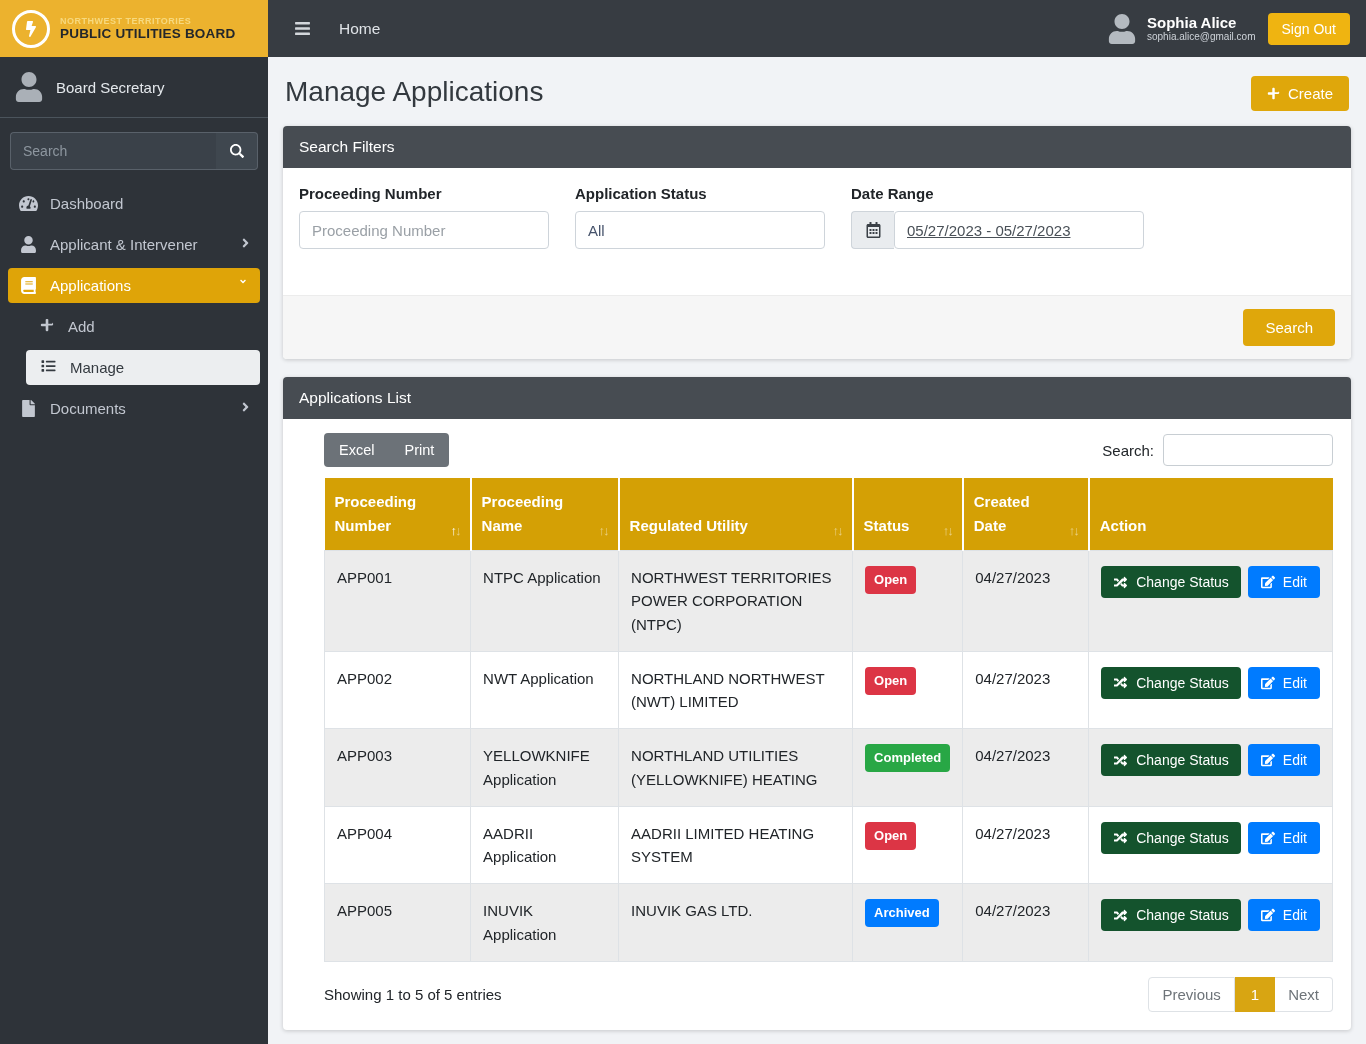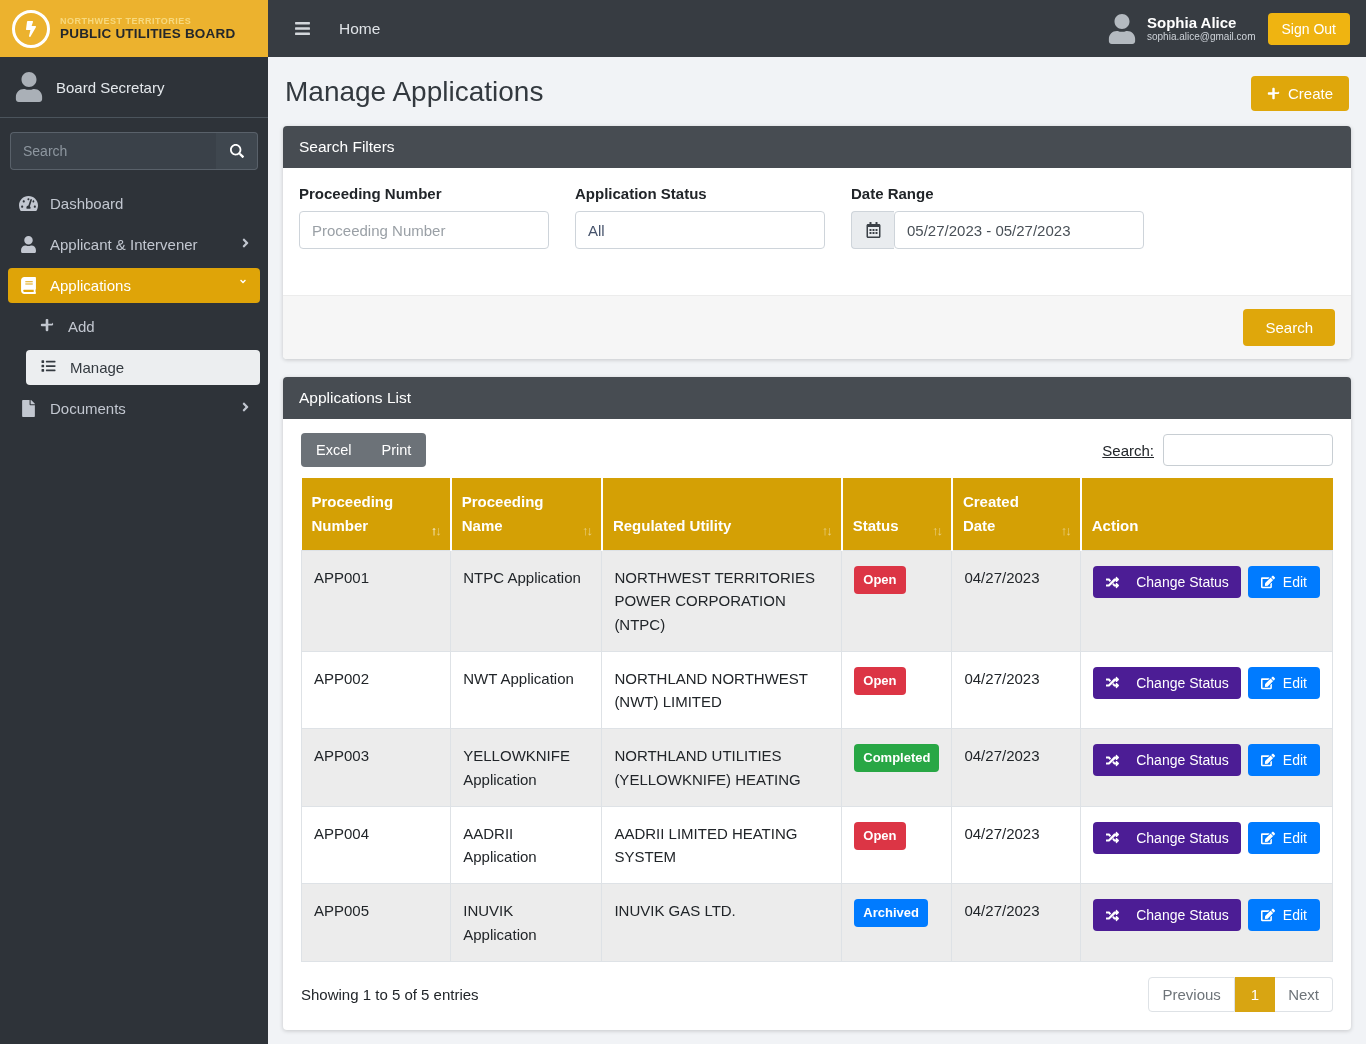--- a/index.html
+++ b/index.html
@@ -54,46 +54,46 @@
   .card-header { background:#474c52; color:#fff; font-size:15.5px; padding:12px 16px; border-radius:4px 4px 0 0; }
 
   .filters-body { display:flex; gap:26px; padding:17px 16px 46px; }
   .fgroup { display:flex; flex-direction:column; }
   .fgroup label { font-weight:700; font-size:15px; margin-bottom:9px; color:#212529; }
   .fgroup input[type=text], .fgroup select { height:38px; width:250px; border:1px solid #ced4da; border-radius:4px; padding:0 12px; font-size:15px; color:#495057; font-family:inherit; background:#fff; }
   .fgroup input::placeholder { color:#9aa0a6; }
   .fgroup select { appearance:none; -webkit-appearance:none; color:#46536b; }
   .input-group { display:flex; }
   .input-group .prepend { width:43px; background:#e9ecef; border:1px solid #ced4da; border-right:none; border-radius:4px 0 0 4px; display:flex; align-items:center; justify-content:center; }
-  .input-group input { height:38px; width:207px; border:1px solid #ced4da; border-radius:0 4px 4px 0; padding:0 12px; font-size:15px; color:#212529; font-family:inherit; }
+  .input-group input { height:38px; width:207px; border:1px solid #ced4da; border-radius:0 4px 4px 0; padding:0 12px; font-size:15px; color:#212529; font-family:inherit;text-decoration:underline; }
   .filters-footer { background:#f6f6f6; border-top:1px solid #ececec; border-radius:0 0 4px 4px; padding:13px 16px; display:flex; justify-content:flex-end; }
   .btn-search { background:#dfa70b; color:#fff; font-size:15px; padding:10px 22px; border-radius:4px; }
 
-  .list-body { padding:14px 18px 18px; }
+  .list-body { padding:14px 18px 18px;margin-left:23px; }
   .table-toolbar { display:flex; justify-content:space-between; align-items:center; margin-bottom:11px; }
   .btn-group { display:flex; background:#6c7278; border-radius:4px; overflow:hidden; }
   .btn-export { background:transparent; color:#fff; font-size:14.5px; padding:9px 15px; }
   .dt-search { display:flex; align-items:center; gap:9px; }
-  .dt-search label { font-size:15px; color:#212529;text-decoration:underline; }
+  .dt-search label { font-size:15px; color:#212529; }
   .dt-search input { width:170px; height:32px; border:1px solid #c8ced3; border-radius:4px; padding:0 8px; font-size:14px; font-family:inherit; }
 
   table.dt { width:100%; border-collapse:collapse; font-size:15px; }
   table.dt thead th { background:#d4a005; color:#fff; font-weight:700; text-align:left; padding:12px 10px; vertical-align:bottom; border-left:2px solid #fff; }
   table.dt thead th:first-child { border-left:none; }
   .th-inner { display:flex; align-items:flex-end; }
   .th-inner .lbl { line-height:1.6; }
   .sort { margin-left:auto; padding-left:8px; font-size:13px; letter-spacing:-2px; color:rgba(255,255,255,.5); white-space:nowrap; font-style:normal; }
   .sort i { font-style:normal; }
   th.sorted-asc .sort .up { color:#fff; }
   table.dt tbody td { padding:15px 12px; border:1px solid #dee2e6; vertical-align:top; color:#212529; line-height:1.55; }
   table.dt tbody tr:nth-child(odd) td { background:#ececec; }
   table.dt { border-bottom:1px solid #cfd4d9; }
   .badge { display:inline-block; color:#fff; font-weight:700; font-size:13px; padding:4px 9px; border-radius:4px; }
   .actions { display:flex; gap:7px; }
-  .btn-success { background:#4c1d95; color:#fff; font-size:14px; padding:8px 12px; border-radius:4px; display:inline-flex; align-items:center; gap:16px; white-space:nowrap; }
+  .btn-success { background:#14532d; color:#fff; font-size:14px; padding:8px 12px; border-radius:4px; display:inline-flex; align-items:center; gap:8px; white-space:nowrap; }
   .btn-primary { background:#007bff; color:#fff; font-size:14px; padding:8px 13px; border-radius:4px; display:inline-flex; align-items:center; gap:8px; }
 
   .table-footer { display:flex; justify-content:space-between; align-items:center; margin-top:15px; }
   .summary { font-size:15px; color:#212529; }
   .pagination { display:flex; }
   .page-item { font-size:15px; padding:8px 13px; border:1px solid #dee2e6; background:#fff; color:#6e7479; cursor:pointer; }
   .page-item.prev { border-radius:4px 0 0 4px; }
   .page-item.next { border-radius:0 4px 4px 0; border-left:none; }
   .page-item.active { background:#d8a512; border-color:#d8a512; color:#fff; padding:8px 15px; }
 

